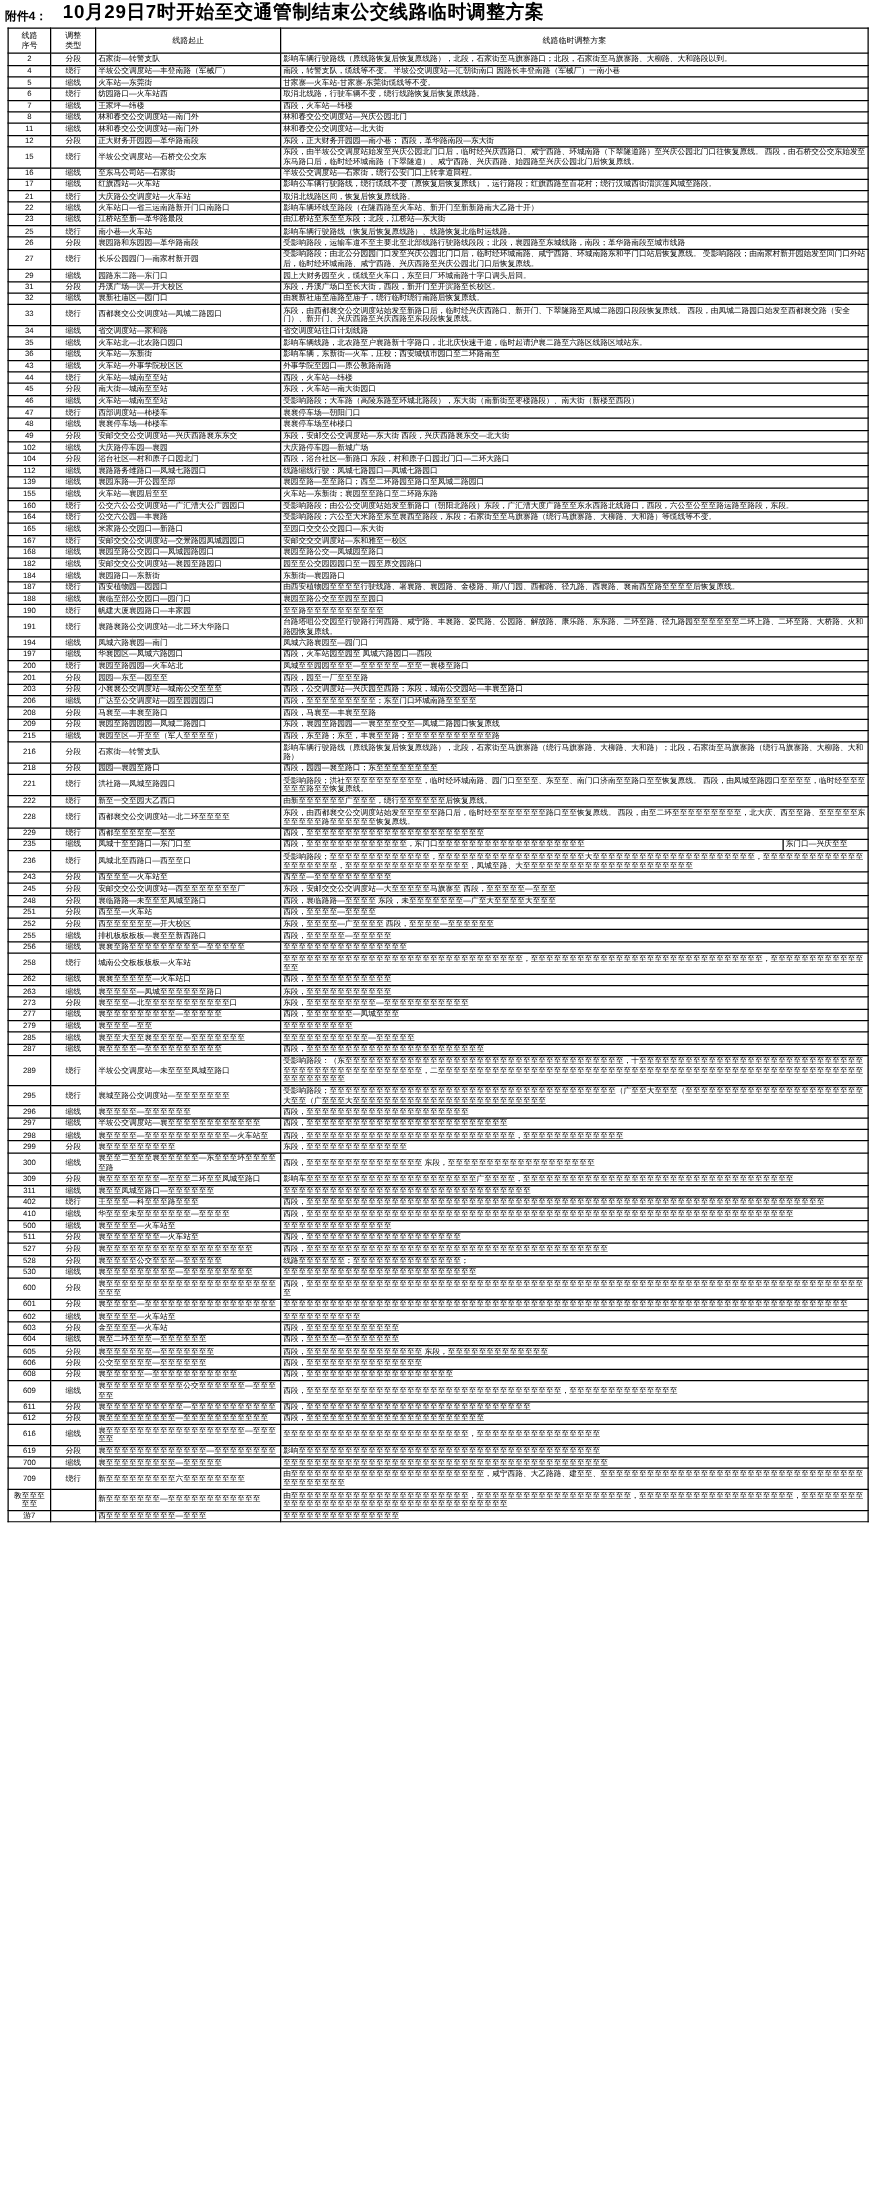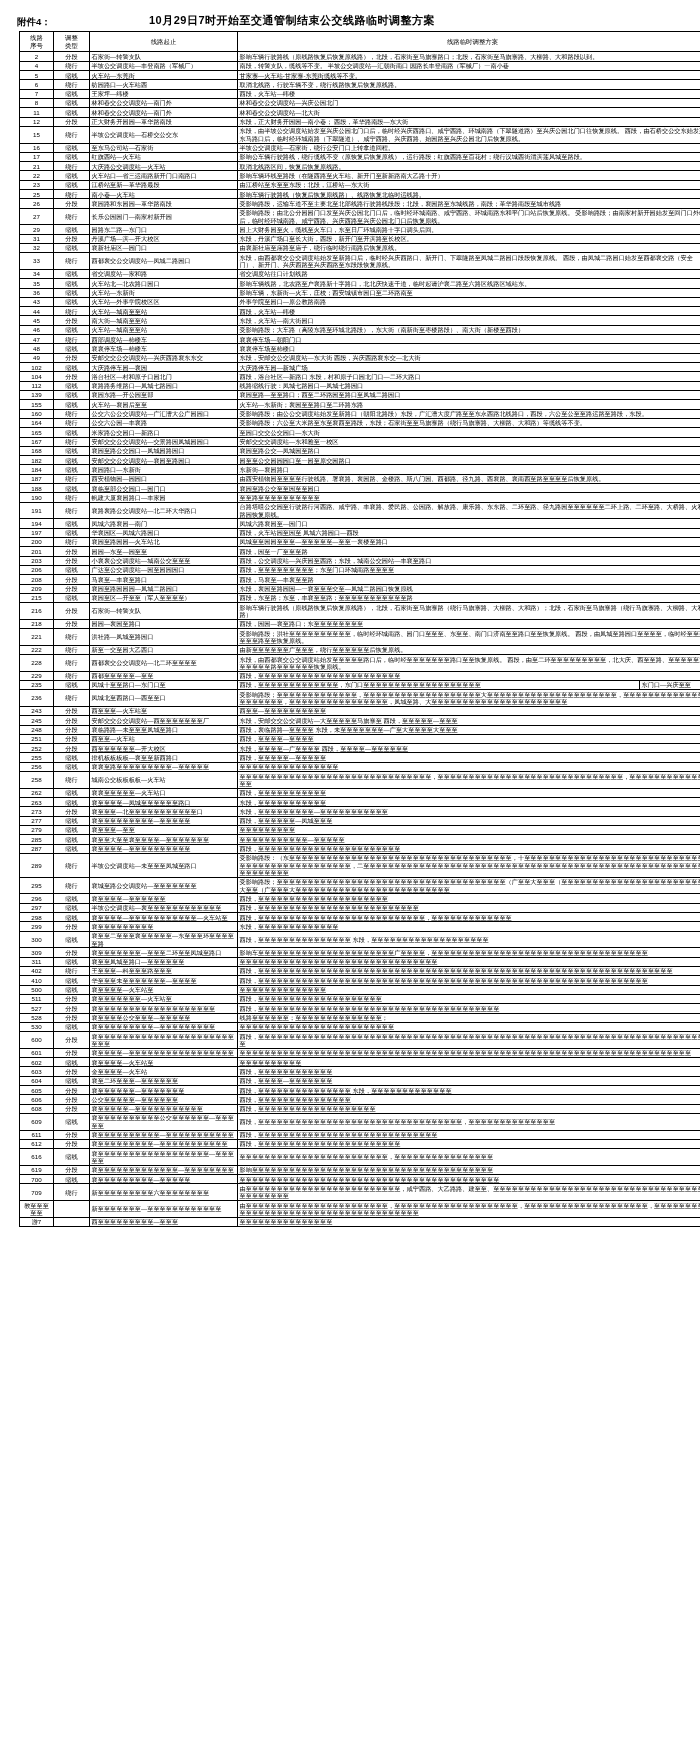--- a/index.html
+++ b/index.html
@@ -2,35 +2,35 @@
 <html><head>
 <meta charset="utf-8">
 <style>
   html,body{margin:0;padding:0;background:#ffffff;}
   body{
     width:700px;
     font-family:"Liberation Sans","DejaVu Sans",sans-serif;
     color:#000;
     -webkit-font-smoothing:none;
   }
-  .page{width:568px;padding:13px;box-sizing:border-box;}
+  .page{width:568px;padding:0;box-sizing:border-box;}
   .title-row{
     display:flex;
     align-items:flex-end;
   }
   .attach-label{
     font-size:9.5px;
     font-weight:bold;
     padding-left:4px;
     white-space:nowrap;
   }
   .doc-title{
     flex:1;
-    text-align:right;
-    font-size:11px;
+    text-align:center;
+    font-size:15px;
     font-weight:bold;
     padding-bottom:1px;
     padding-right:120px;
     letter-spacing:0.5px;
   }
   table.main{
     border-collapse:collapse;
     width:688px;
     margin:2px 4px 0 6px;
     table-layout:fixed;

